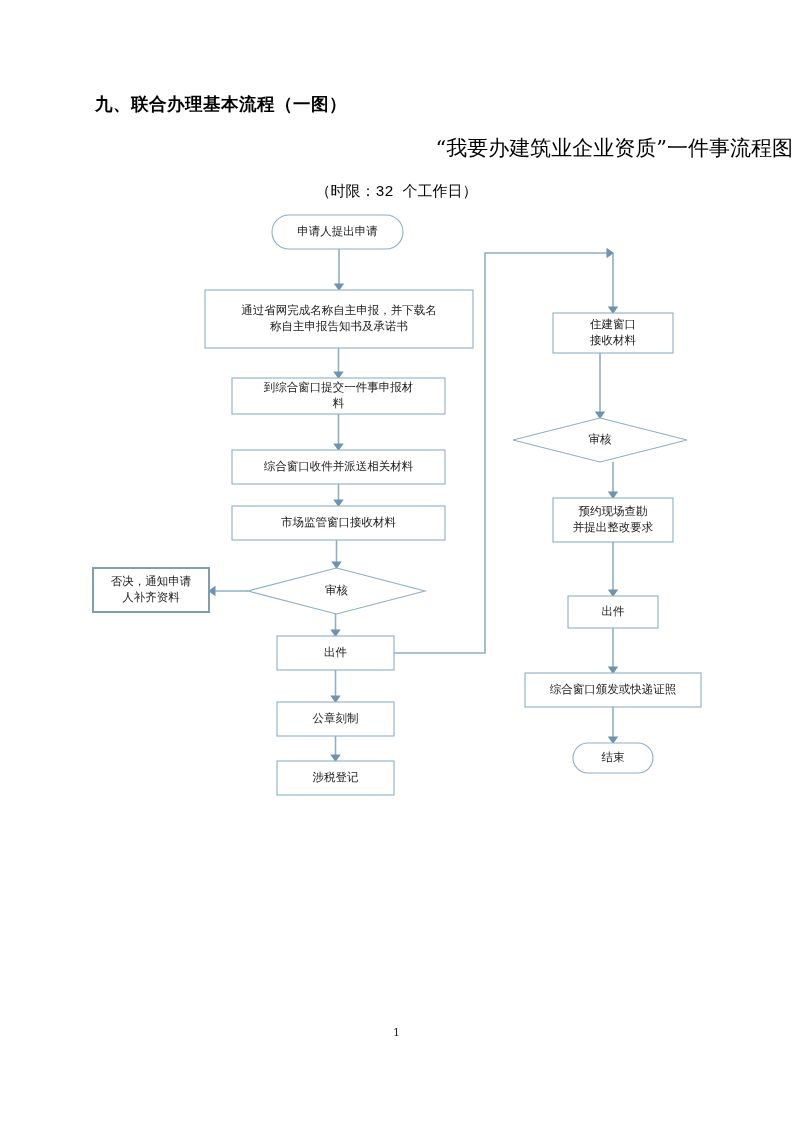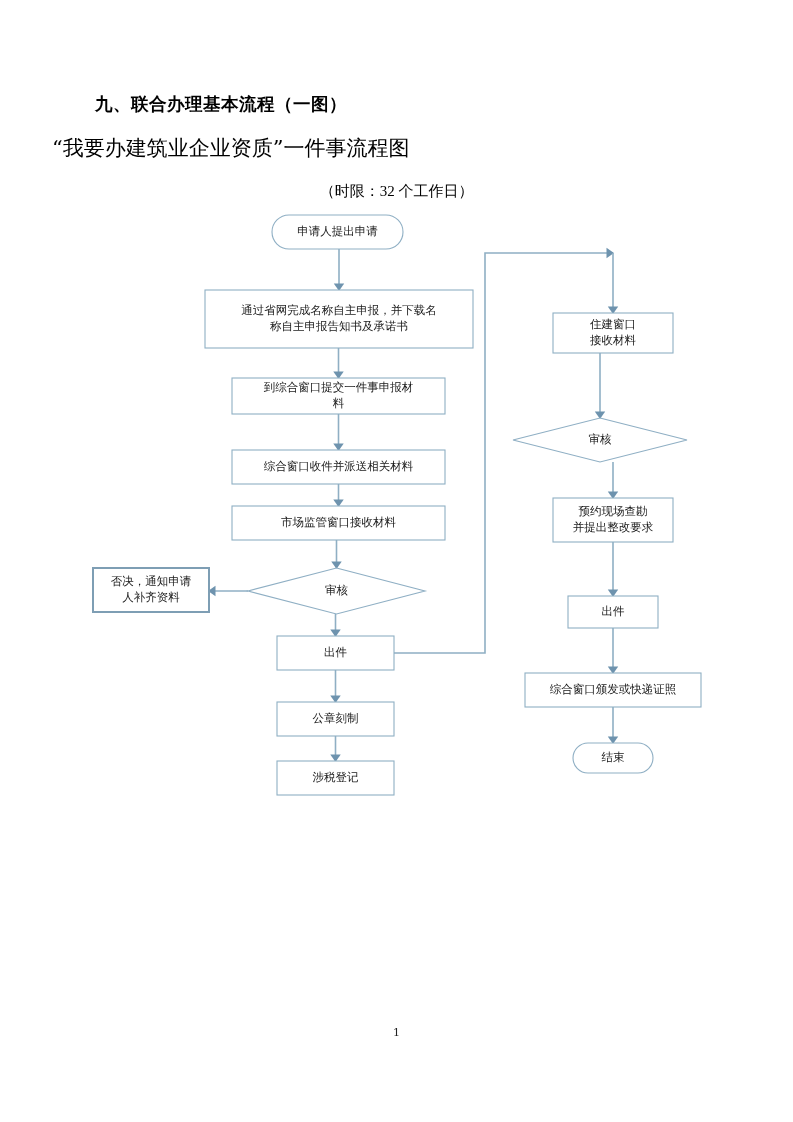--- a/index.html
+++ b/index.html
@@ -20,33 +20,33 @@
     font-family:"DejaVu Sans","Liberation Sans",sans-serif;
     font-weight:bold;
     font-size:17.5px;
     color:#000;
     letter-spacing:0.5px;
     white-space:nowrap;
   }
   .title{
     position:absolute;
     left:0;top:134px;width:793px;
-    text-align:left;
+    text-align:right;
     font-family:"DejaVu Serif","Liberation Serif",serif;
     font-size:21px;
     color:#000;
     white-space:nowrap;
-    padding-left:52px;
+    padding-left:40px;
     box-sizing:border-box;
   }
   .subtitle{
     position:absolute;
     left:0;top:182px;width:793px;
     text-align:center;
-    font-family:Liberation Serif, serif;
+    font-family:Liberation Mono, monospace;
     font-size:15px;
     color:#000;
     white-space:nowrap;
     box-sizing:border-box;
   }
   .pagenum{
     position:absolute;
     left:0;top:1026px;width:793px;
     text-align:center;
     font-family:"DejaVu Serif","Liberation Serif",serif;

